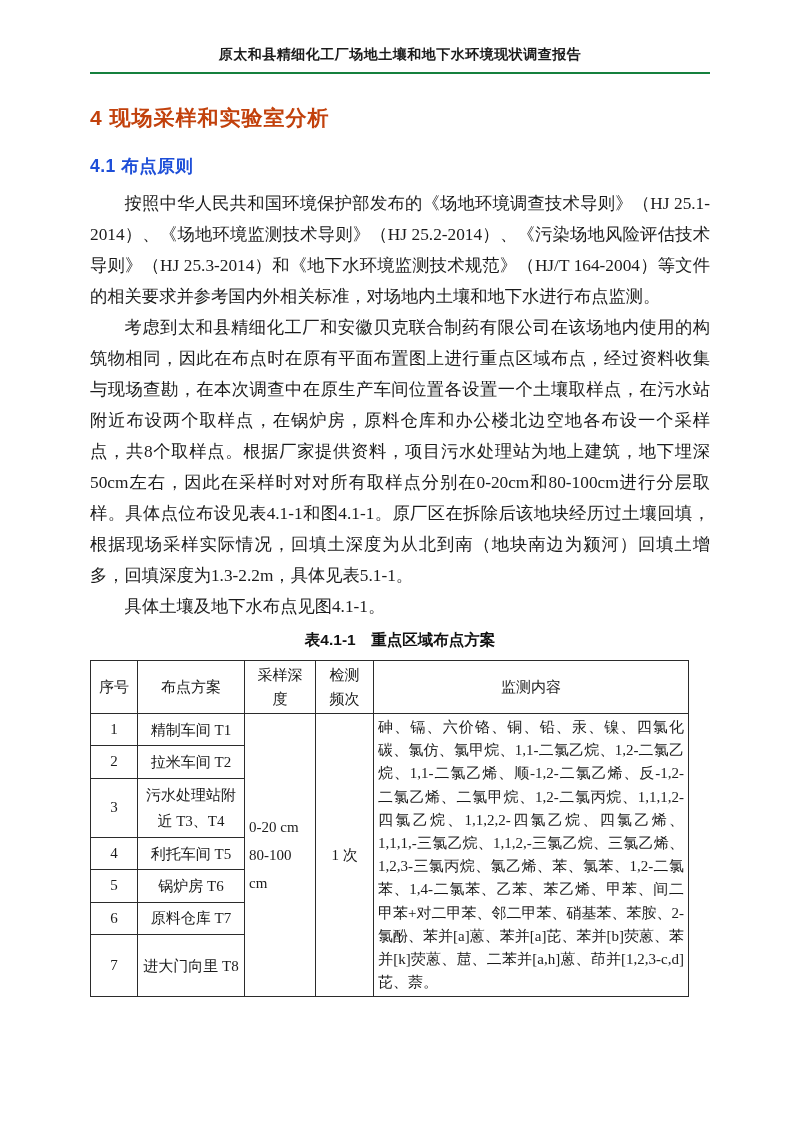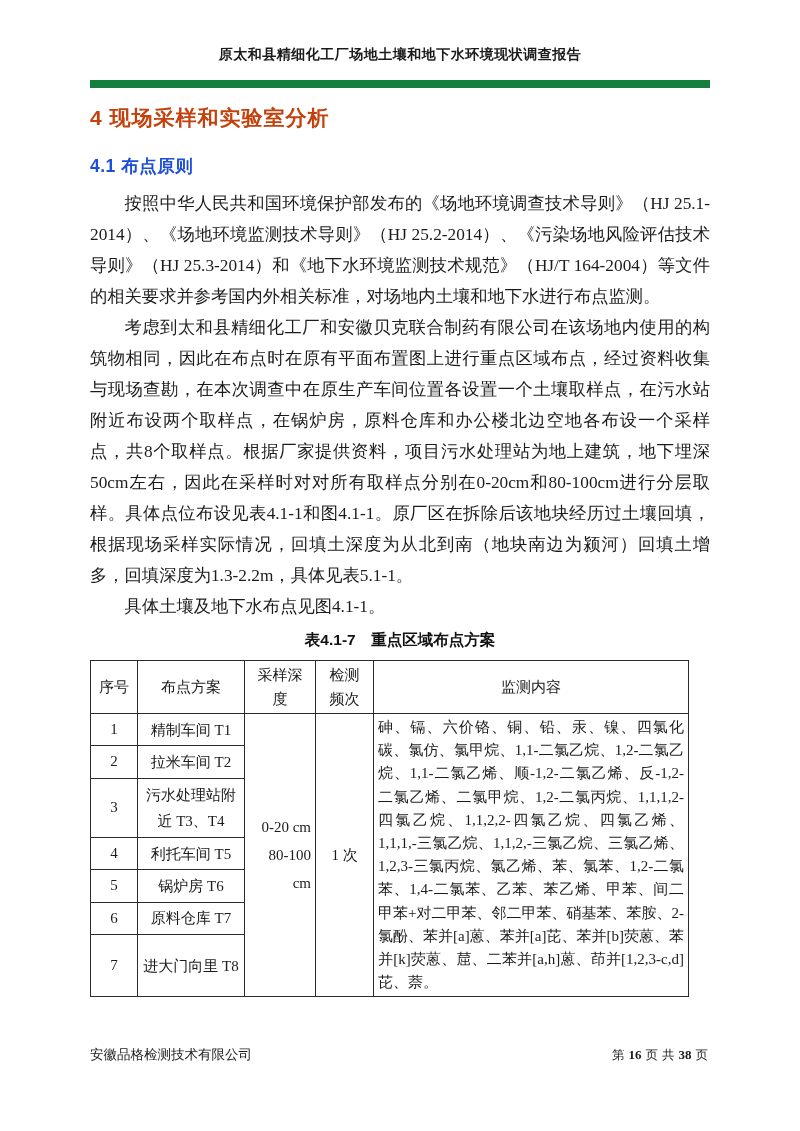--- a/index.html
+++ b/index.html
@@ -12,22 +12,22 @@
     font-family: "Liberation Serif", "DejaVu Serif", serif;
     color: #1b1b1b;
     overflow: hidden;
   }
   .doc-header {
     position: absolute;
     top: 46px; left: 90px; width: 620px;
     text-align: center;
     font-size: 14px;
     font-weight: bold;
-    padding-bottom: 16px;
-    border-bottom: 8px solid #15803d;
+    padding-bottom: 8px;
+    border-bottom: 2px solid #15803d;
     letter-spacing: 0.5px;
   }
   .content {
     position: absolute;
     top: 96px; left: 90px; width: 620px;
   }
   h1.sec {
     margin: 8px 0 0 0;
     font-family: "Liberation Sans", "DejaVu Sans", sans-serif;
     font-size: 21px;
@@ -78,21 +78,21 @@
     height: 52px;
     line-height: 24px;
     white-space: pre-line;
   }
   td.c-no { text-align: center; vertical-align: middle; }
   td.c-plan { text-align: center; vertical-align: middle; line-height: 26px; }
   tr.r-small td.c-no, tr.r-small td.c-plan { height: 30px; }
   tr.r-mid td.c-plan { height: 56px; }
   tr.r-tall td.c-plan { height: 60px; }
   td.c-depth {
-    text-align: right; vertical-align: middle;
+    text-align: left; vertical-align: middle;
     line-height: 28px; padding: 2px 6px;
   }
   td.c-freq { text-align: center; vertical-align: middle; }
   td.c-content {
     vertical-align: top;
     text-align: justify;
     font-size: 14.2px;
     line-height: 23.2px;
     padding: 3px 7px 3px 7px;
   }
@@ -117,21 +117,21 @@
 
   <div class="content">
 
     <h1 class="sec">4 现场采样和实验室分析</h1>
     <h2 class="subsec">4.1 布点原则</h2>
 
     <p class="body-para first-para">按照中华人民共和国环境保护部发布的《场地环境调查技术导则》（HJ 25.1-2014）、《场地环境监测技术导则》（HJ 25.2-2014）、《污染场地风险评估技术导则》（HJ 25.3-2014）和《地下水环境监测技术规范》（HJ/T 164-2004）等文件的相关要求并参考国内外相关标准，对场地内土壤和地下水进行布点监测。</p>
     <p class="body-para">考虑到太和县精细化工厂和安徽贝克联合制药有限公司在该场地内使用的构筑物相同，因此在布点时在原有平面布置图上进行重点区域布点，经过资料收集与现场查勘，在本次调查中在原生产车间位置各设置一个土壤取样点，在污水站附近布设两个取样点，在锅炉房，原料仓库和办公楼北边空地各布设一个采样点，共8个取样点。根据厂家提供资料，项目污水处理站为地上建筑，地下埋深50cm左右，因此在采样时对对所有取样点分别在0-20cm和80-100cm进行分层取样。具体点位布设见表4.1-1和图4.1-1。原厂区在拆除后该地块经历过土壤回填，根据现场采样实际情况，回填土深度为从北到南（地块南边为颍河）回填土增多，回填深度为1.3-2.2m，具体见表5.1-1。</p>
     <p class="body-para">具体土壤及地下水布点见图4.1-1。</p>
 
-    <div class="tbl-caption">表4.1-7　重点区域布点方案</div>
+    <div class="tbl-caption">表4.1-1　重点区域布点方案</div>
 
     <table class="sampling">
       <colgroup>
         <col style="width:47px">
         <col style="width:107px">
         <col style="width:71px">
         <col style="width:58px">
         <col style="width:315px">
       </colgroup>
       <thead>
@@ -175,20 +175,14 @@
         </tr>
         <tr class="r-tall">
           <td class="c-no">7</td>
           <td class="c-plan">进大门向里 T8</td>
         </tr>
       </tbody>
     </table>
 
   </div>
 
-  <div class="doc-footer">
-    <div class="footer-company">安徽品格检测技术有限公司</div>
-    <div class="footer-page">
-      <span>第</span><span class="num">16</span><span>页</span><span>共</span><span class="num">38</span><span>页</span>
-    </div>
-  </div>
 
 </div>
 
 </body></html>

